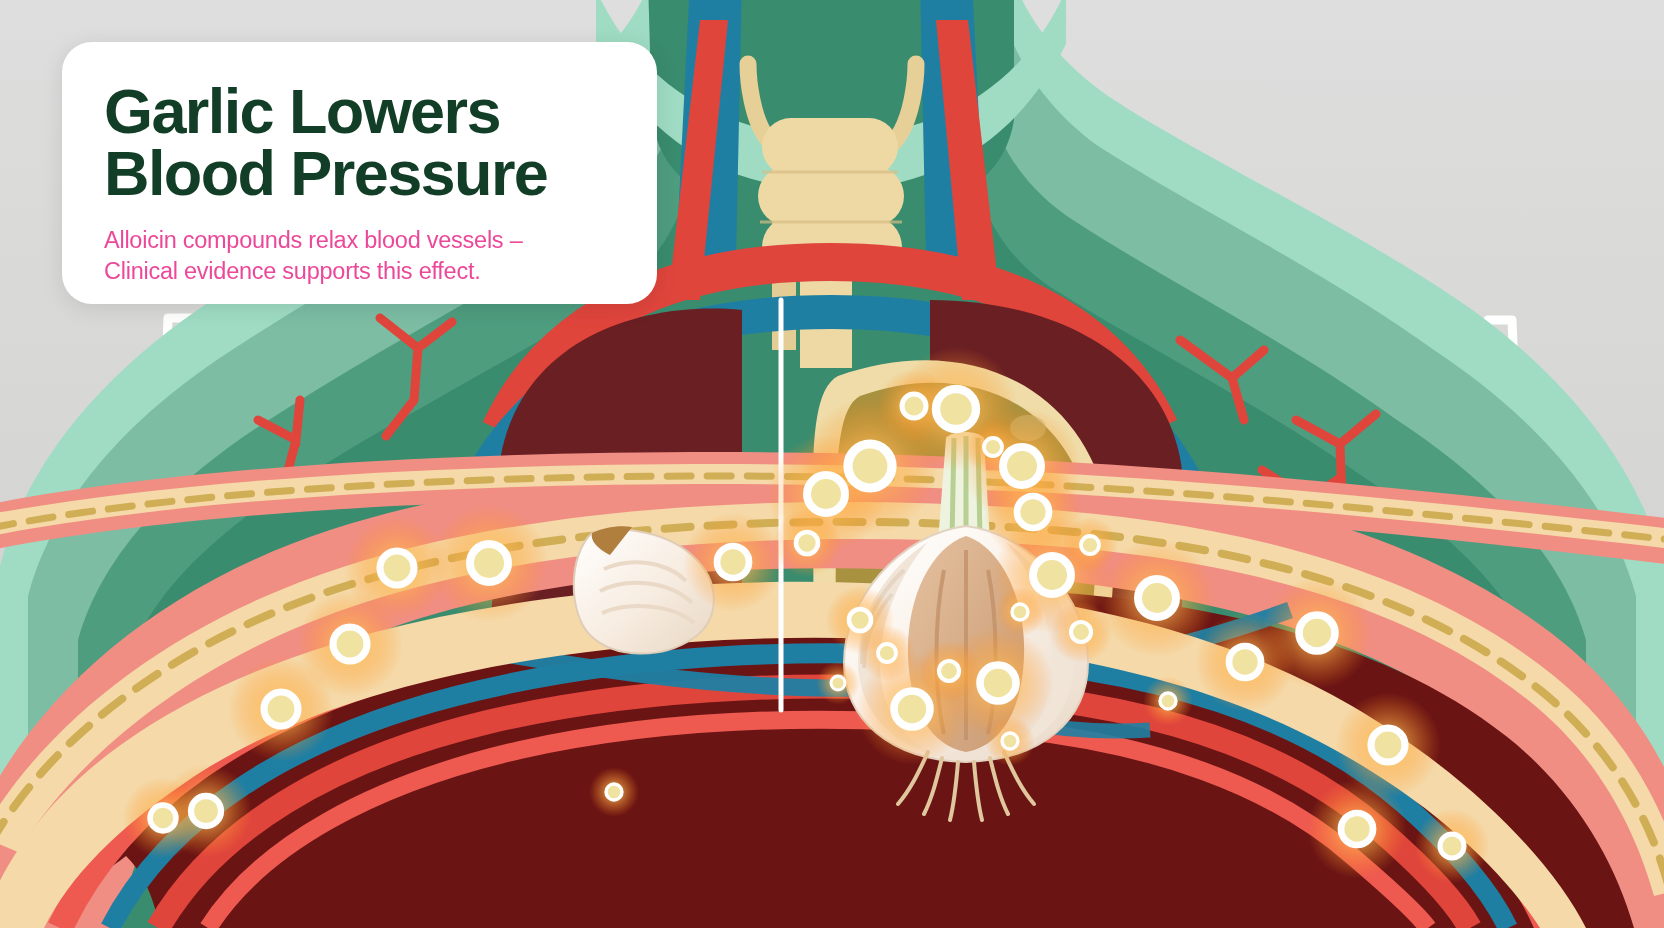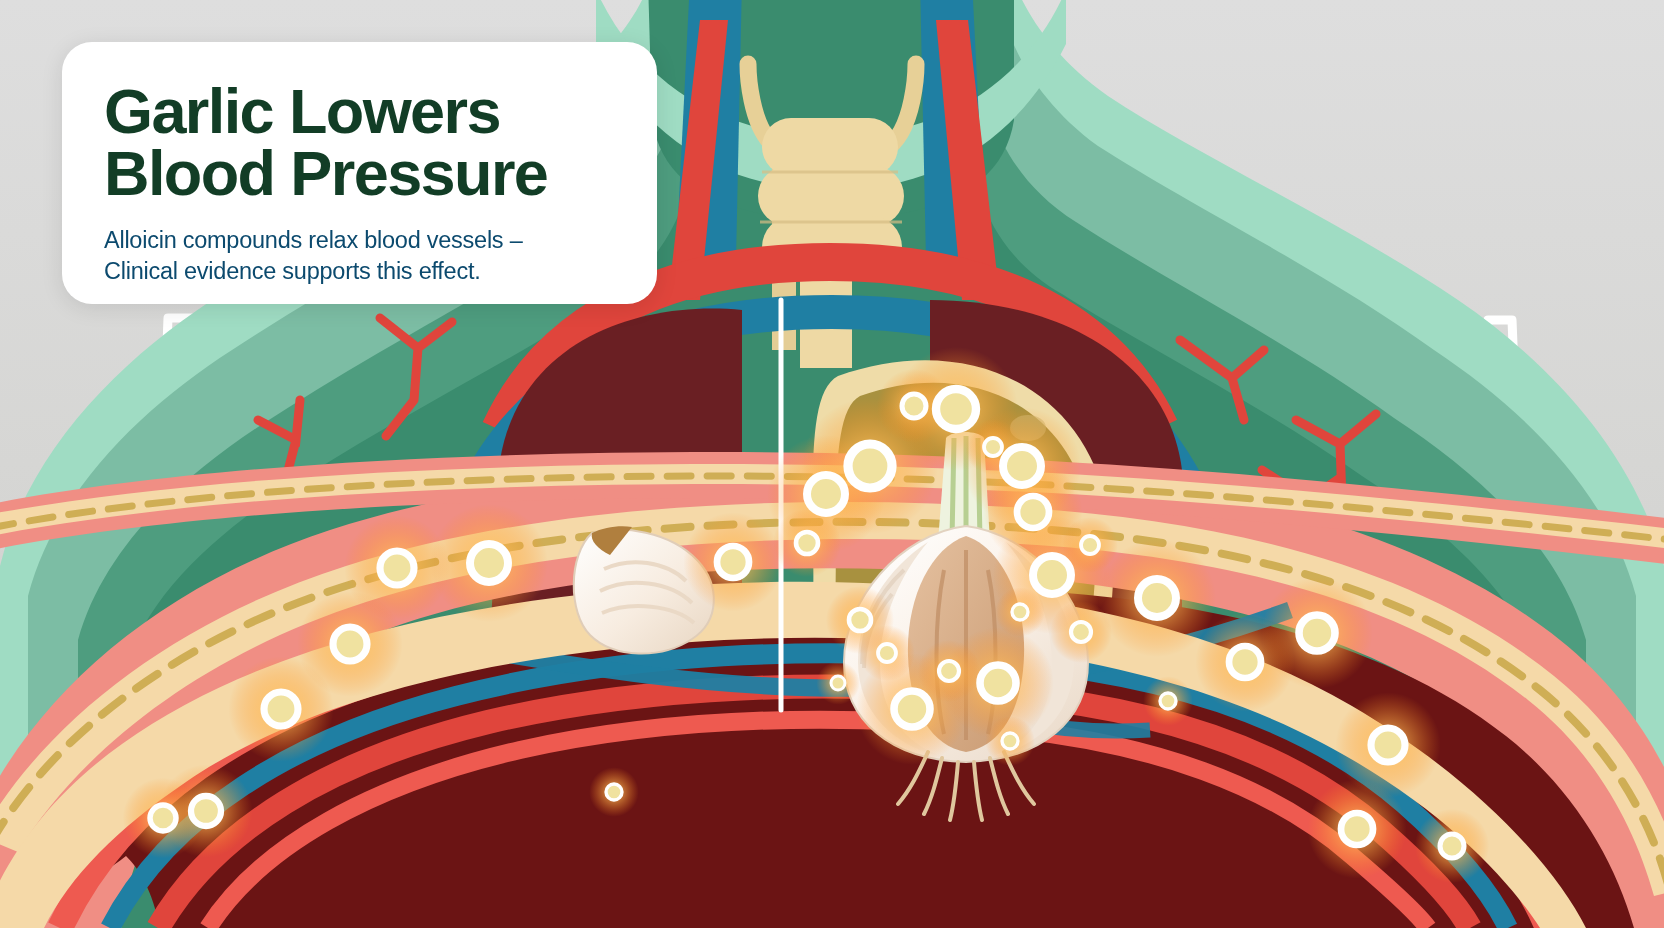--- a/index.html
+++ b/index.html
@@ -31,21 +31,21 @@
   #headline {
     color:#123d26;
     font-size:63px;
     font-weight:bold;
     line-height:0.99;
     letter-spacing:-1.6px;
     white-space:pre-line;
   }
   #subhead {
     margin-top:20px;
-    color:#0c4a6e;
+    color:#ec4899;
     font-size:23.5px;
     line-height:1.34;
     letter-spacing:-0.25px;
     white-space:pre-line;
   }
 </style>
 </head>
 <body>
 
 <div id="stage">

